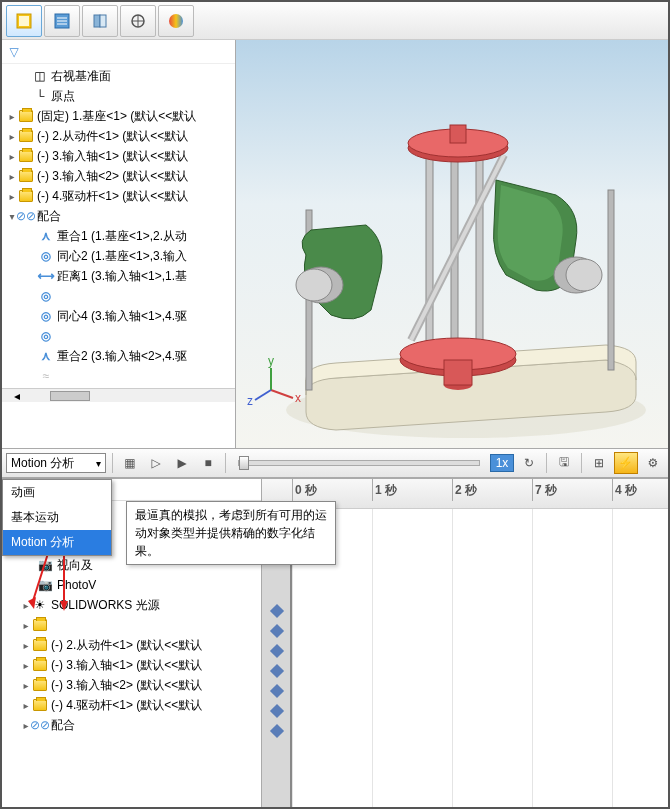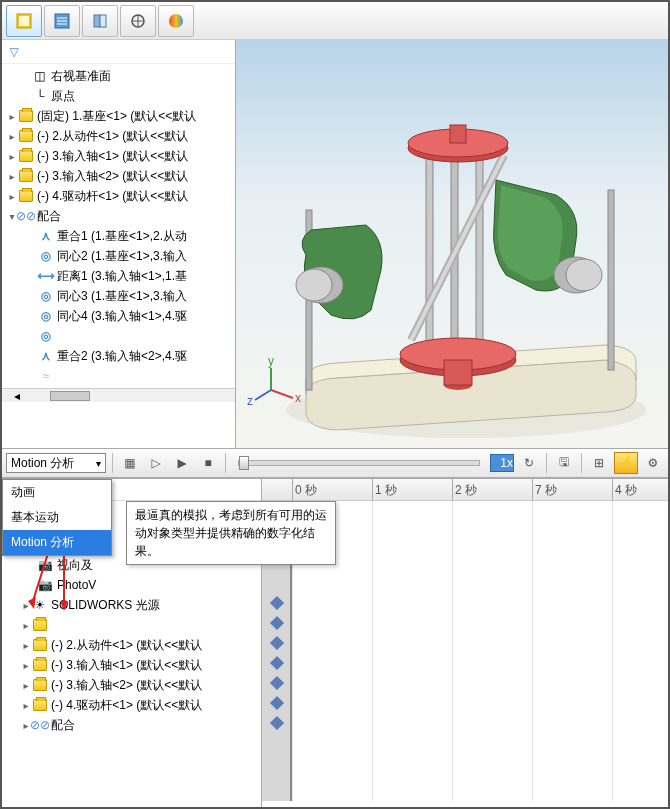--- a/index.html
+++ b/index.html
@@ -28,35 +28,35 @@
 .viewport { flex:1; background: linear-gradient(#b8d4e8 0%, #e8f0f4 40%, #f5f5f0 100%); position:relative; overflow:hidden;}
 .viewport svg { position:absolute; top:0; left:0;}
 
 .mid-toolbar { height: 30px; background: linear-gradient(#fdfdfd,#e6e6e6); border-top:1px solid #aaa; border-bottom:1px solid #aaa; display:flex; align-items:center; padding:0 4px; gap:4px;}
 .study-dd { width:100px; height:20px; border:1px solid #888; background:#fff; display:flex; align-items:center; padding:0 4px; position:relative; cursor:pointer;}
 .study-dd::after { content:"▾"; margin-left:auto; font-size:10px;}
 .tb-btn { width:22px; height:22px; border:1px solid transparent; display:flex; align-items:center; justify-content:center; color:#555; cursor:pointer;}
 .tb-sep { width:1px; height:20px; background:#bbb; margin:0 2px;}
 .time-slider { flex:1; height:6px; background:#ddd; border:1px solid #aaa; margin:0 6px; position:relative;}
 .time-slider-thumb { position:absolute; left:0; top:-5px; width:10px; height:14px; background:linear-gradient(#fff,#ccc); border:1px solid #888;}
-.speed-box { width:24px; height:18px; background:#4a90d9; color:#fff; display:flex; align-items:center; justify-content:flex-end; border:1px solid #2a6aa8;}
+.speed-box { width:24px; height:18px; background:#4a90d9; color:#fff; display:flex; align-items:center; justify-content:center; border:1px solid #2a6aa8;}
 .calc-btn { width:24px; height:22px; background:linear-gradient(#ffe680,#f5b518); border:1px solid #c08000; display:flex; align-items:center; justify-content:center;}
 
 .bottom-area { display:flex; height: 330px; border-top:1px solid #aaa; position:relative;}
 .bottom-tree { width:260px; background:#fff; border-right:1px solid #aaa; position:relative;}
 .bottom-filter { height:22px; border-bottom:1px solid #ddd; display:flex; align-items:center; padding:2px 4px; gap:2px;}
 .bf-ic { width:18px; height:18px; display:flex; align-items:center; justify-content:center; color:#666; cursor:pointer;}
 
 .dropdown-menu { position:absolute; top:0; left:0; width:110px; background:#fff; border:1px solid #888; box-shadow:2px 2px 4px rgba(0,0,0,0.3); z-index:10;}
 .dd-item { padding:4px 8px; cursor:pointer;}
 .dd-item.selected { background:#2a7de1; color:#fff;}
 .tooltip { position:absolute; top:22px; left:124px; width:210px; background:#fff; border:1px solid #888; padding:4px 8px; z-index:9; box-shadow:2px 2px 4px rgba(0,0,0,0.2); line-height:1.5;}
 
 .timeline { flex:1; background:#fff; position:relative;}
-.tl-header { height:22px; background:linear-gradient(#f8f8f8,#e6e6e6); border-bottom:1px solid #ccc; display:flex; position:relative;}
+.tl-header { height:30px; background:linear-gradient(#f8f8f8,#e6e6e6); border-bottom:1px solid #ccc; display:flex; position:relative;font-weight:bold;}
 .tl-tick { position:absolute; top:0; height:22px; border-left:1px solid #aaa; padding-left:2px; color:#555; font-size:11px; display:flex; align-items:center;}
 .tl-body { position:relative; height:300px;}
 .tl-col { position:absolute; top:0; bottom:0; border-left:1px solid #e4e4e4;}
 .key { position:absolute; width:10px; height:10px; background:#5a7db8; transform:rotate(45deg); left:10px;}
 .timebar { position:absolute; left:0; top:0; width:30px; height:100%; background:rgba(140,140,140,0.35); border-right:2px solid #888;}
 .gray-item { color:#aaa;}
 
 .red-arrows { position:absolute; top:30px; left:20px; z-index:8; pointer-events:none;}
 </style>
 </head>
@@ -167,21 +167,20 @@
       <div class="tree-item indent2">
           <span class="ic mate-ic">◎</span>
           <span>同心2 (1.基座&lt;1&gt;,3.输入</span>
         </div>
       <div class="tree-item indent2">
           <span class="ic mate-ic">⟷</span>
           <span>距离1 (3.输入轴&lt;1&gt;,1.基</span>
         </div>
       <div class="tree-item indent2">
           <span class="ic mate-ic">◎</span>
-          <span>同心3 (1.基座&lt;1&gt;,3.输入</span>
         </div>
       <div class="tree-item indent2">
           <span class="ic mate-ic">◎</span>
           <span>同心4 (3.输入轴&lt;1&gt;,4.驱</span>
         </div>
       <div class="tree-item indent2">
           <span class="ic mate-ic">◎</span>
         </div>
       <div class="tree-item indent2">
           <span class="ic mate-ic">⋏</span>

